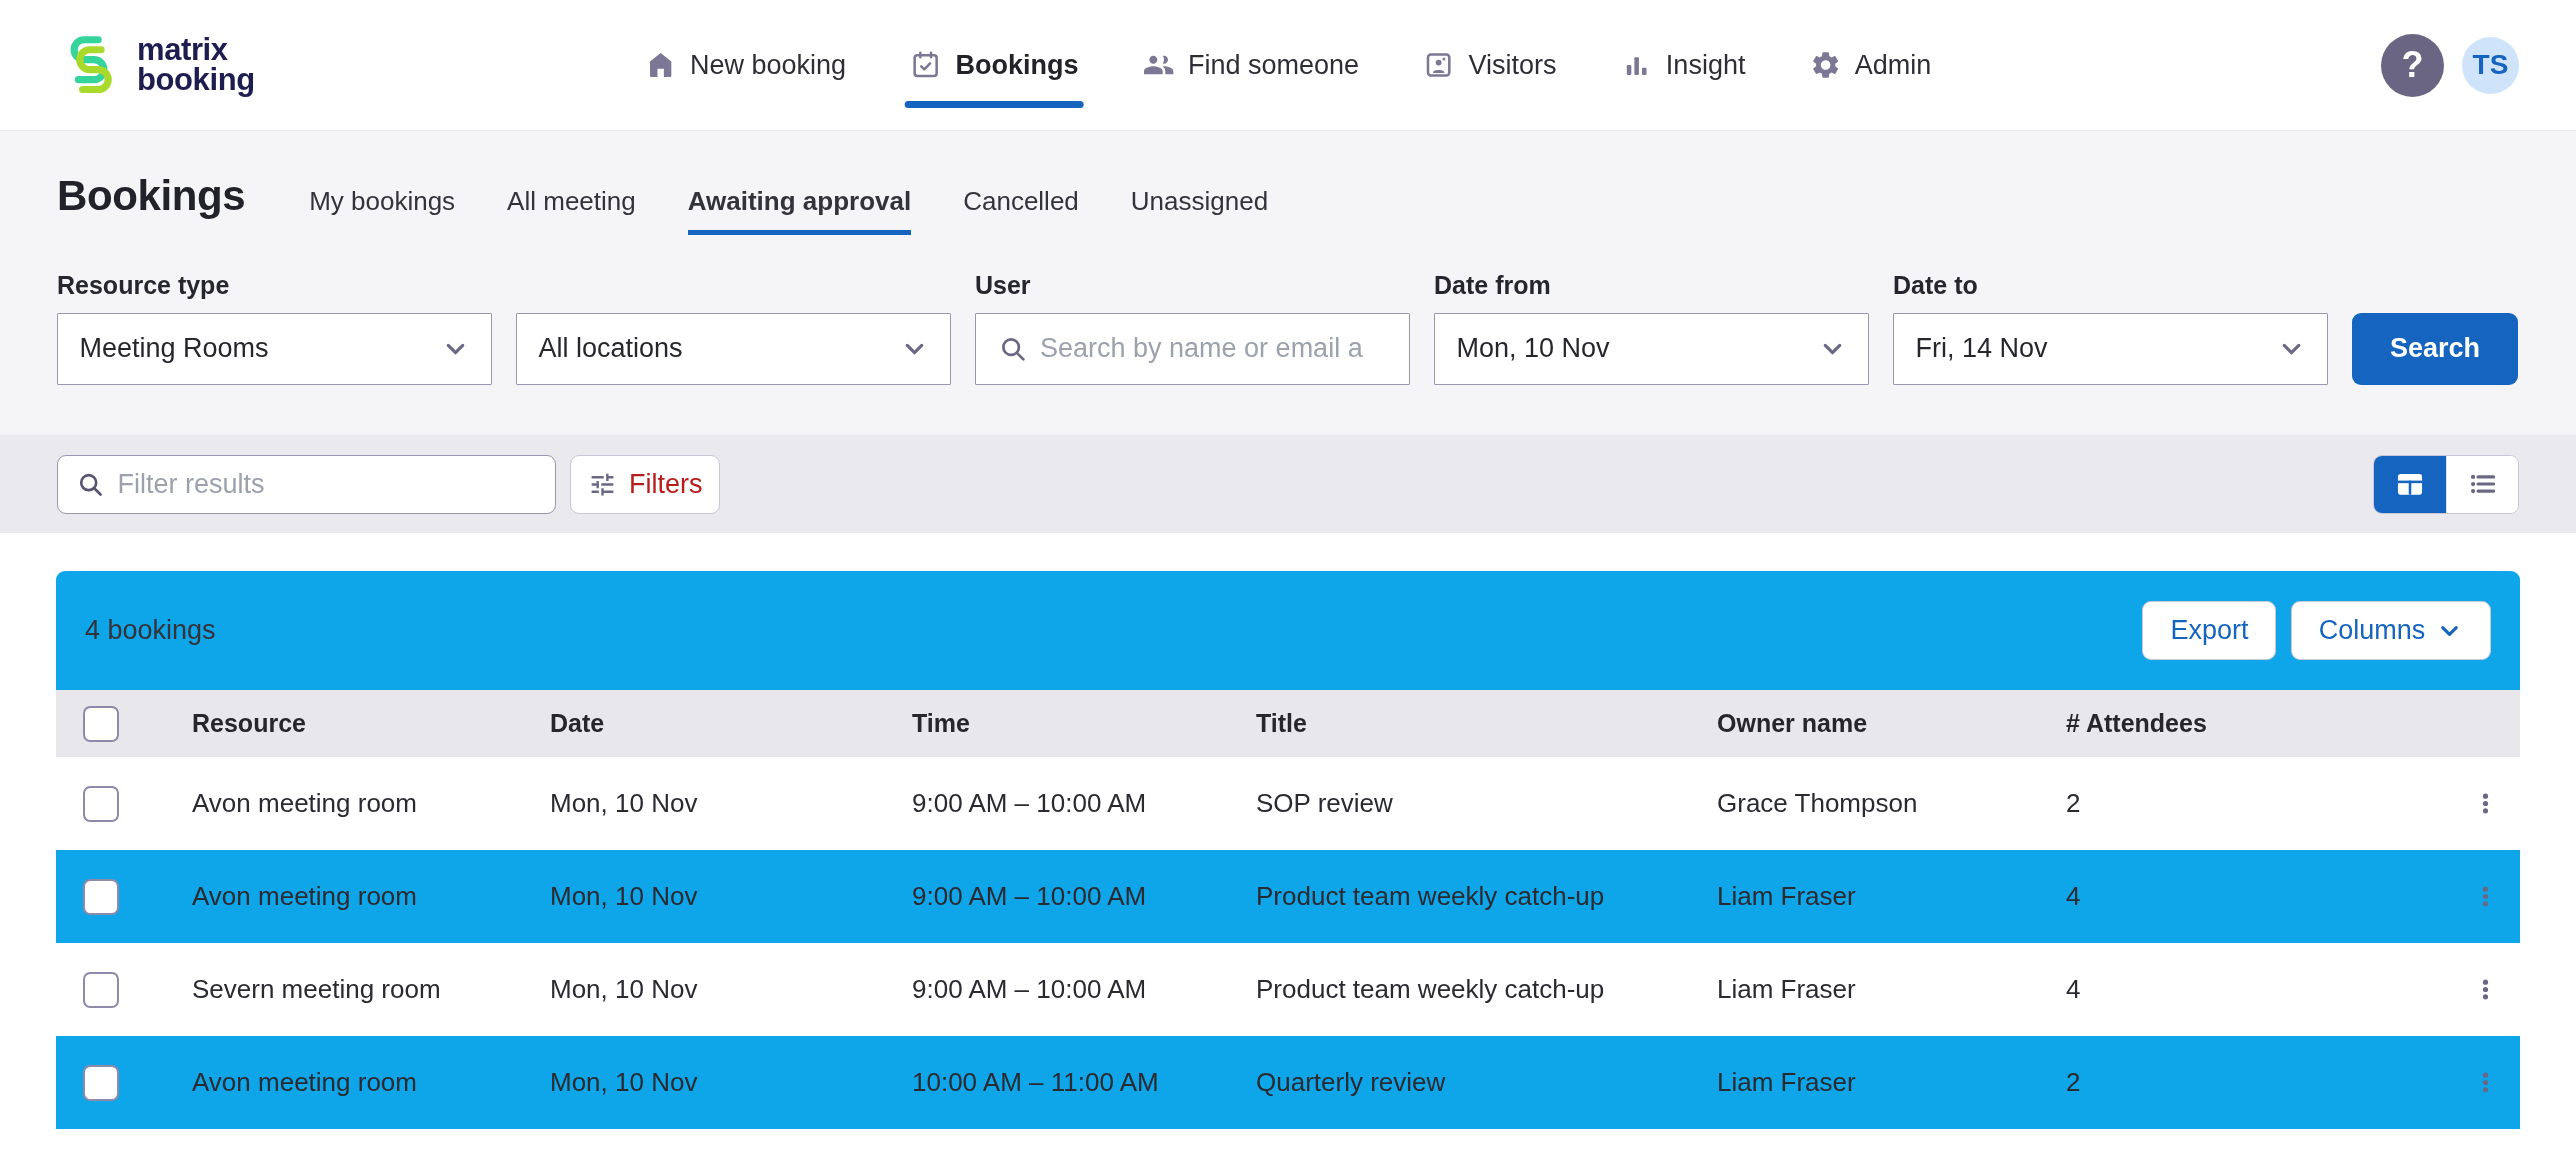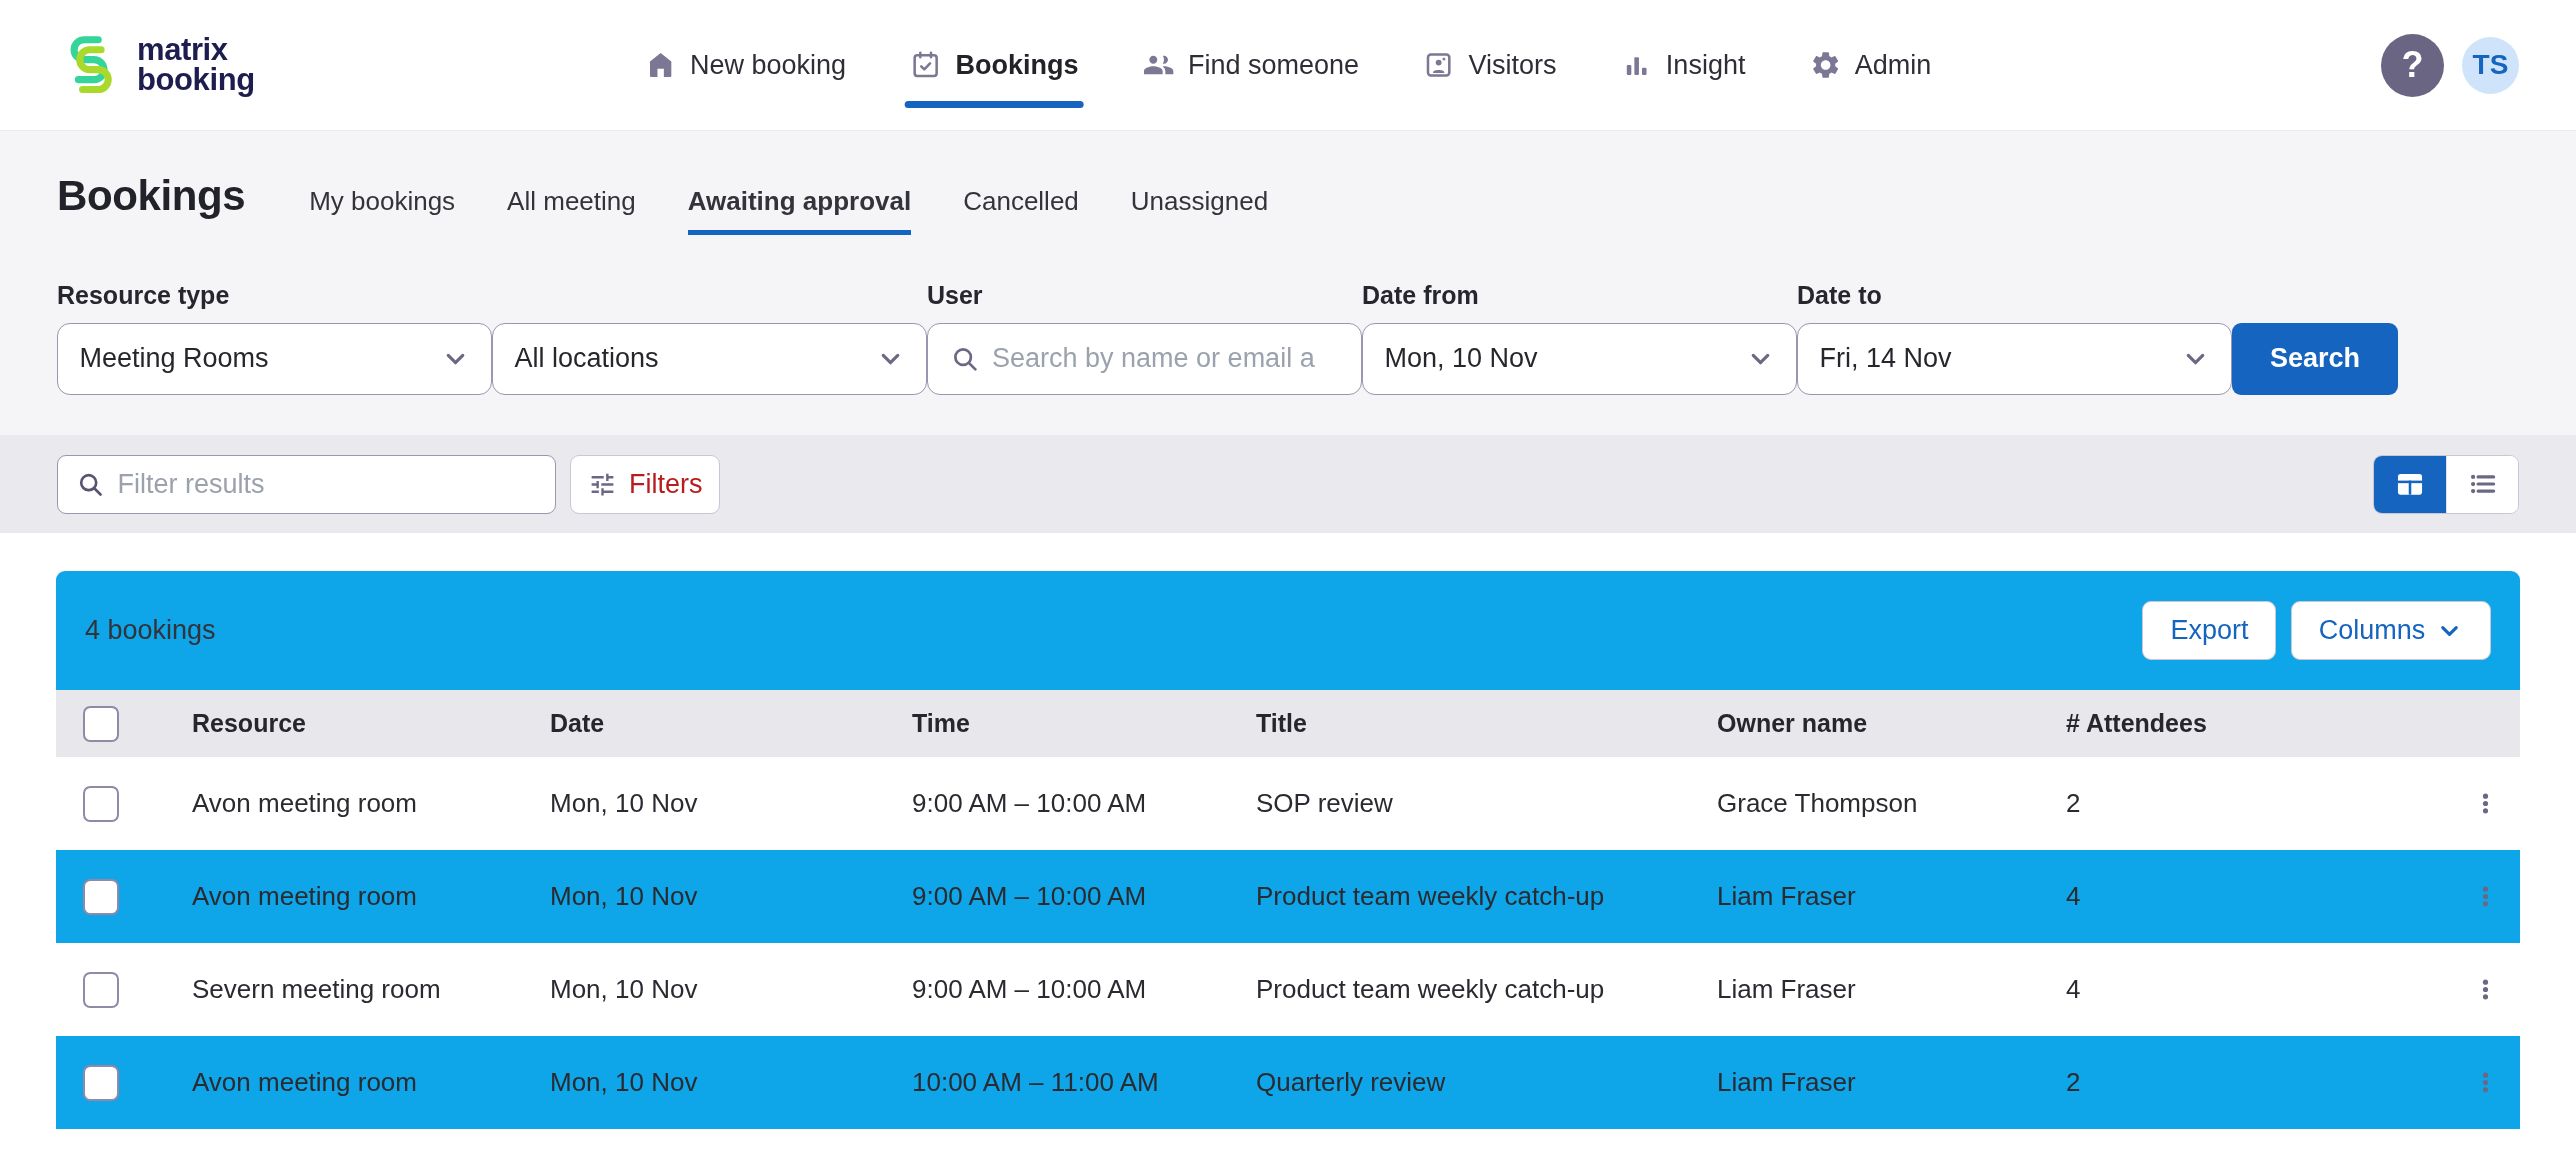--- a/index.html
+++ b/index.html
@@ -55,26 +55,26 @@
   .subhead { background: #f5f5f7; padding: 41px 57px 0 57px; height: 304px; }
   .title-row { display: flex; align-items: baseline; }
   .page-title { font-size: 42px; font-weight: 700; color: #22222a; letter-spacing: -0.4px; }
   .tabs { display: flex; gap: 52px; margin-left: 64px; }
   .tab {
     font-size: 26px; color: #33333b; cursor: pointer;
     padding-bottom: 13.4px; border-bottom: 5.4px solid transparent;
   }
   .tab.active { font-weight: 700; border-bottom-color: #1565c0; }
 
-  .filter-row { display: flex; align-items: flex-end; margin-top: 46px; }
+  .filter-row { display: flex; align-items: flex-end; gap: 24px; margin-top: 36px; }
   .field { width: 435px; }
   .field-label { font-size: 25px; font-weight: 700; color: #26262e; margin-bottom: 12.5px; }
   .control {
     height: 72px; background: #ffffff;
-    border: 1.8px solid #9a96af; border-radius: 13px;
+    border: 1.8px solid #9a96af; border-radius: 1px;
     display: flex; align-items: center; padding: 0 21.5px;
     font-size: 27px; color: #26262c; cursor: pointer;
   }
   .control .value { flex: 1; }
   .control svg.chev { width: 29px; height: 29px; color: #6b6885; }
   .control svg.mag { width: 30px; height: 30px; color: #6b6885; margin-right: 12.5px; flex: 0 0 auto; }
   .control input {
     border: none; outline: none; flex: 1; min-width: 0;
     font-family: inherit; font-size: 27px; color: #26262c; background: transparent;
   }

